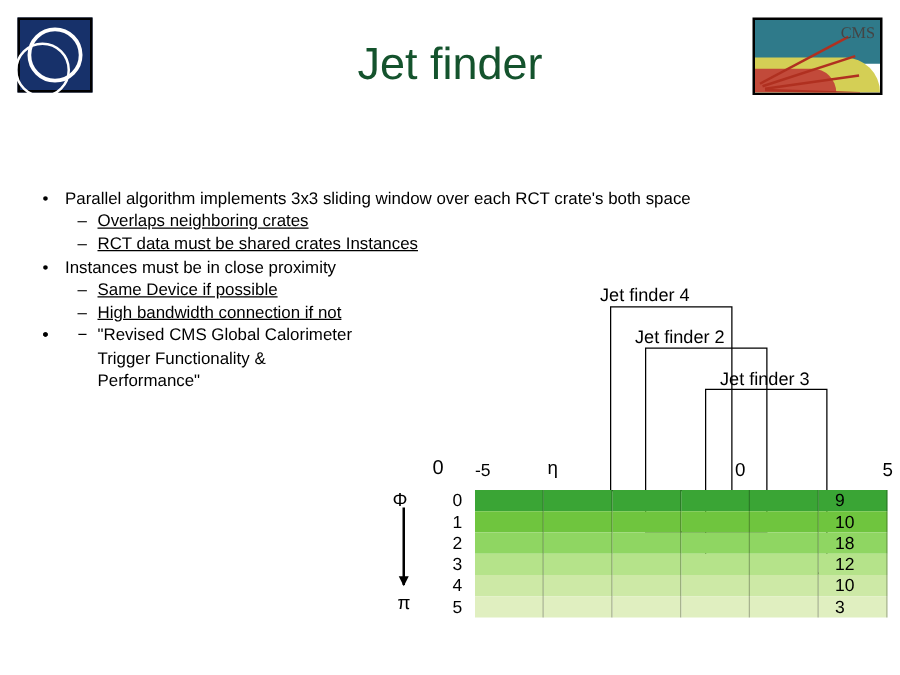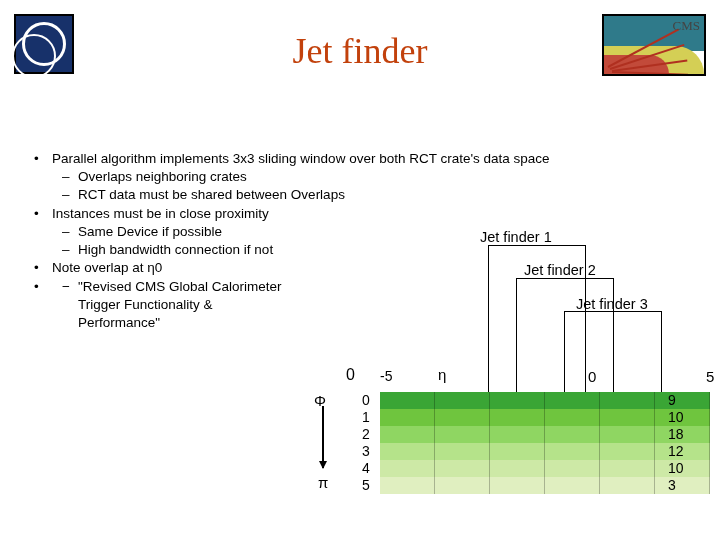--- a/index.html
+++ b/index.html
@@ -39,22 +39,21 @@
     border-radius: 50%;
   }
   .title {
     position: absolute;
     top: 30px;
     left: 0;
     width: 100%;
     text-align: center;
     font-size: 36px;
     font-weight: normal;
-    color: #c2410c;
-    font-family: Liberation Serif, serif;
+    color: #14532d;
   }
   .logo-cms {
     position: absolute;
     top: 14px;
     right: 14px;
     width: 104px;
     height: 62px;
     border: 2px solid #000;
     overflow: hidden;
   }
@@ -74,21 +73,21 @@
   }
   .content ul { list-style: none; }
   .content .lvl1 > li { padding-left: 24px; position: relative; margin-bottom: 0; }
   .content .lvl1 > li::before {
     content: "•";
     position: absolute;
     left: 6px;
     top: 0;
   }
   .content .lvl2 { margin-left: 6px; }
-  .content .lvl2 > li { padding-left: 20px; position: relative; }
+  .content .lvl2 > li { padding-left: 20px; position: relative; text-decoration: underline; }
   .content .lvl2 > li::before {
     content: "–";
     position: absolute;
     left: 4px;
     top: 0;
   }
   .content .lvl3 { margin-left: 6px; }
   .content .lvl3 > li { padding-left: 20px; position: relative; max-width: 230px;}
   .content .lvl3 > li::before {
     content: "−";
@@ -223,46 +222,45 @@
     <div class="line" style="top:52px;left:6px;width:78px;transform:rotate(-18deg)"></div>
     <div class="line" style="top:54px;left:8px;width:76px;transform:rotate(-8deg)"></div>
     <div class="line" style="top:55px;left:8px;width:76px;transform:rotate(2deg)"></div>
     <div class="label">CMS</div>
   </div>
 </div>
 
 <div class="content">
   <ul class="lvl1">
     <li>
-      <span>Parallel algorithm implements 3x3 sliding window over both RCT crate's data space</span>
+      <span>Parallel algorithm implements 3x3 sliding window over each RCT crate's both space</span>
       <ul class="lvl2">
         <li>Overlaps neighboring crates</li>
-        <li>RCT data must be shared between Overlaps</li>
+        <li>RCT data must be shared crates Instances</li>
       </ul>
     </li>
     <li>
       <span>Instances must be in close proximity</span>
       <ul class="lvl2">
         <li>Same Device if possible</li>
         <li>High bandwidth connection if not</li>
       </ul>
     </li>
     <li>
-      <span>Note overlap at η0</span>
     </li>
     <li class="w-limit">
       <ul class="lvl3">
         <li>"Revised CMS Global Calorimeter Trigger Functionality &amp; Performance"</li>
       </ul>
     </li>
   </ul>
 </div>
 
-<div class="callout" style="top:229px; left:480px;">Jet finder 1</div>
-<div class="callout" style="top:262px; left:524px;">Jet finder 2</div>
+<div class="callout" style="top:229px; left:480px;">Jet finder 4</div>
+<div class="callout" style="top:262px; left:508px;">Jet finder 2</div>
 <div class="callout" style="top:296px; left:576px;">Jet finder 3</div>
 
 <div class="jf1-box" style="top:245px; left:488px; width:98px; height:148px;"></div>
 <div class="jf2-box" style="top:278px; left:516px; width:98px; height:148px;"></div>
 <div class="jf3-box" style="top:311px; left:564px; width:98px; height:148px;"></div>
 
 <div class="diagram">
   <span class="top-0a">0</span>
   <span class="top-neg5">-5</span>
   <span class="eta-label">η</span>

